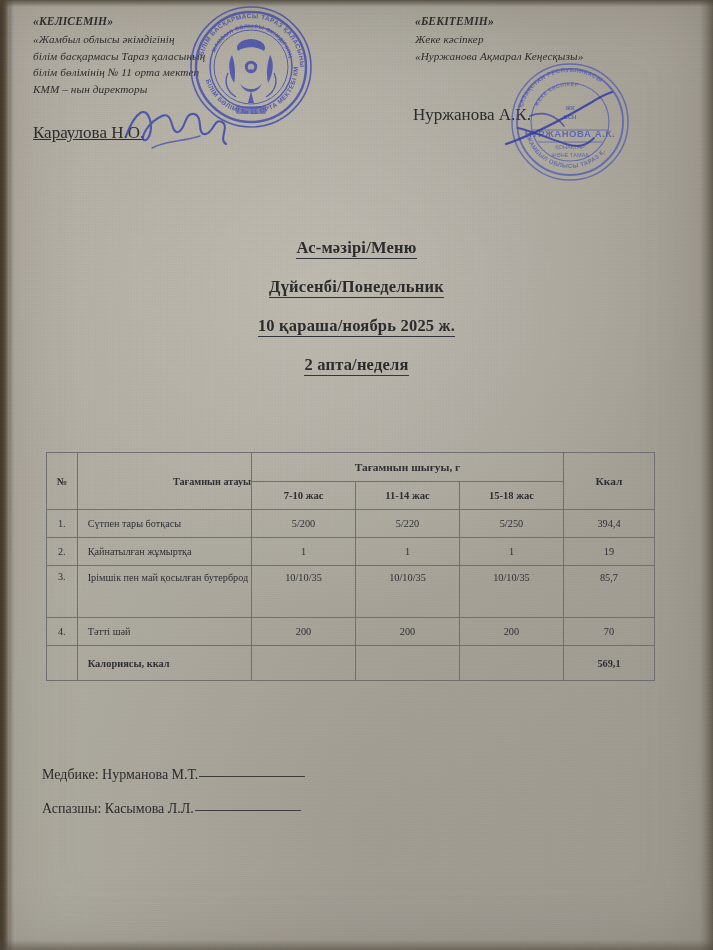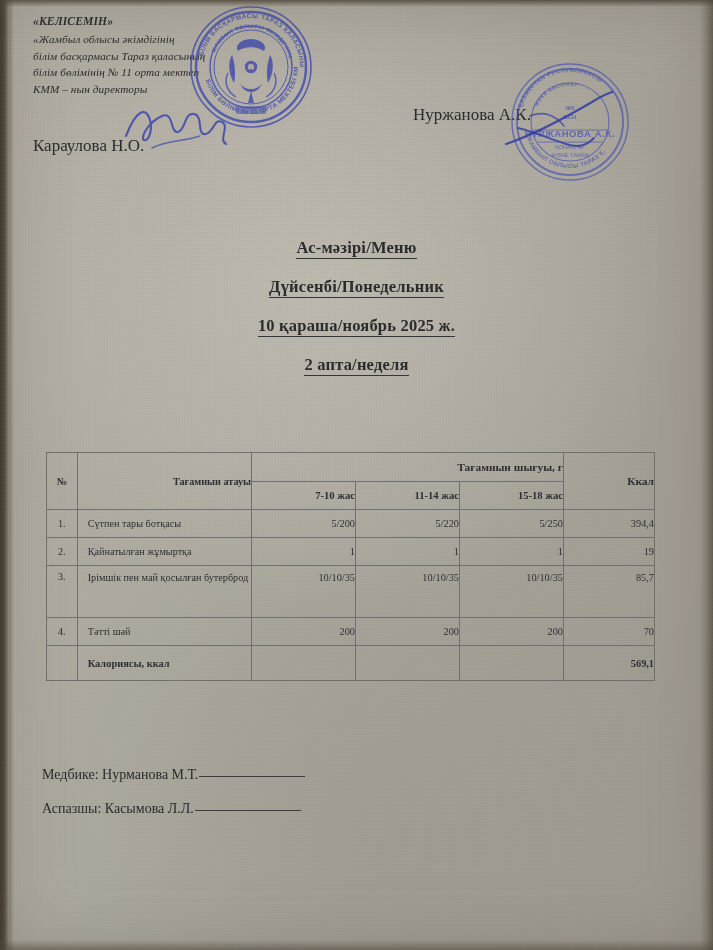--- a/index.html
+++ b/index.html
@@ -79,21 +79,21 @@
     font-style: italic;
   }
   #approval-left { left: 33px; top: 14px; width: 240px; }
   #approval-right { left: 415px; top: 14px; width: 250px; }
 
   .signer {
     position: absolute;
     font-size: 17px;
     font-style: normal;
   }
-  #signer-left { left: 33px; top: 136px; }
+  #signer-left { left: 33px; top: 123px; text-decoration: underline; }
   #signer-right { left: 413px; top: 105px; }
 
   
   .sig-stroke { position: absolute; pointer-events: none; }
 
   
   .stamp {
     position: absolute;
     pointer-events: none;
     opacity: 0.92;
@@ -125,21 +125,21 @@
     top: 452px;
     width: 609px;
     border-collapse: collapse;
     font-size: 10.3px;
   }
   #menu-table td, #menu-table th {
     border: 1px solid #6f6f73;
     padding: 0;
     font-weight: normal;
     vertical-align: middle;
-    text-align: right;
+    text-align: center;
     color: #2d2d33;
   }
   #menu-table .hcell {
     font-weight: bold;
     font-size: 11.4px;
     height: 28px;
   }
   #menu-table .hcell-sub {
     font-weight: bold;
     font-size: 10.6px;
@@ -226,20 +226,25 @@
     </div>
     <div class="signer" id="signer-left">Караулова Н.О.</div>
 
     <svg class="sig-stroke" style="left:122px; top:96px;" width="120" height="60" viewBox="0 0 120 60">
       <path d="M4 40 C14 14, 24 10, 28 24 C31 35, 26 46, 22 44 C18 42, 26 26, 40 20
                C52 15, 48 38, 56 36 C64 34, 62 16, 72 18 C82 20, 74 40, 84 38
                C92 36, 92 22, 100 26 C108 30, 96 44, 104 48" fill="none" stroke="#3a46ad" stroke-width="2.1" stroke-linecap="round" opacity="0.85"></path>
       <path d="M30 52 C44 44, 60 46, 78 40" fill="none" stroke="#3a46ad" stroke-width="1.5" stroke-linecap="round" opacity="0.7"></path>
     </svg>
 
+    <div class="approval" id="approval-right">
+      <span class="ttl">«БЕКІТЕМІН»</span>
+      <span class="ln">Жеке кәсіпкер</span>
+      <span class="ln">«Нуржанова Ақмарал Кеңесқызы»</span>
+    </div>
     <div class="signer" id="signer-right">Нуржанова А.К.</div>
 
     <svg class="stamp" style="left:188px; top:3px;" width="126" height="128" viewBox="0 0 126 128">
       <defs>
         <path id="arcOuterT" d="M 14 64 A 49 49 0 0 1 112 64"></path>
         <path id="arcOuterB" d="M 16 64 A 47 47 0 0 0 110 64"></path>
         <path id="arcInnerT" d="M 24 64 A 39 39 0 0 1 102 64"></path>
       </defs>
       <g stroke="#3e49b0" fill="none" opacity="0.88">
         <circle cx="63" cy="64" r="60" stroke-width="1.6"></circle>

